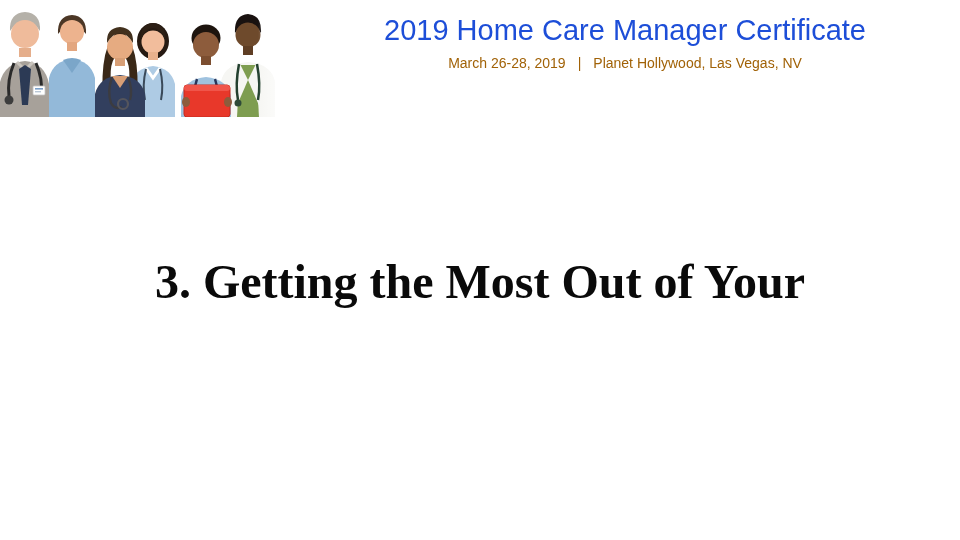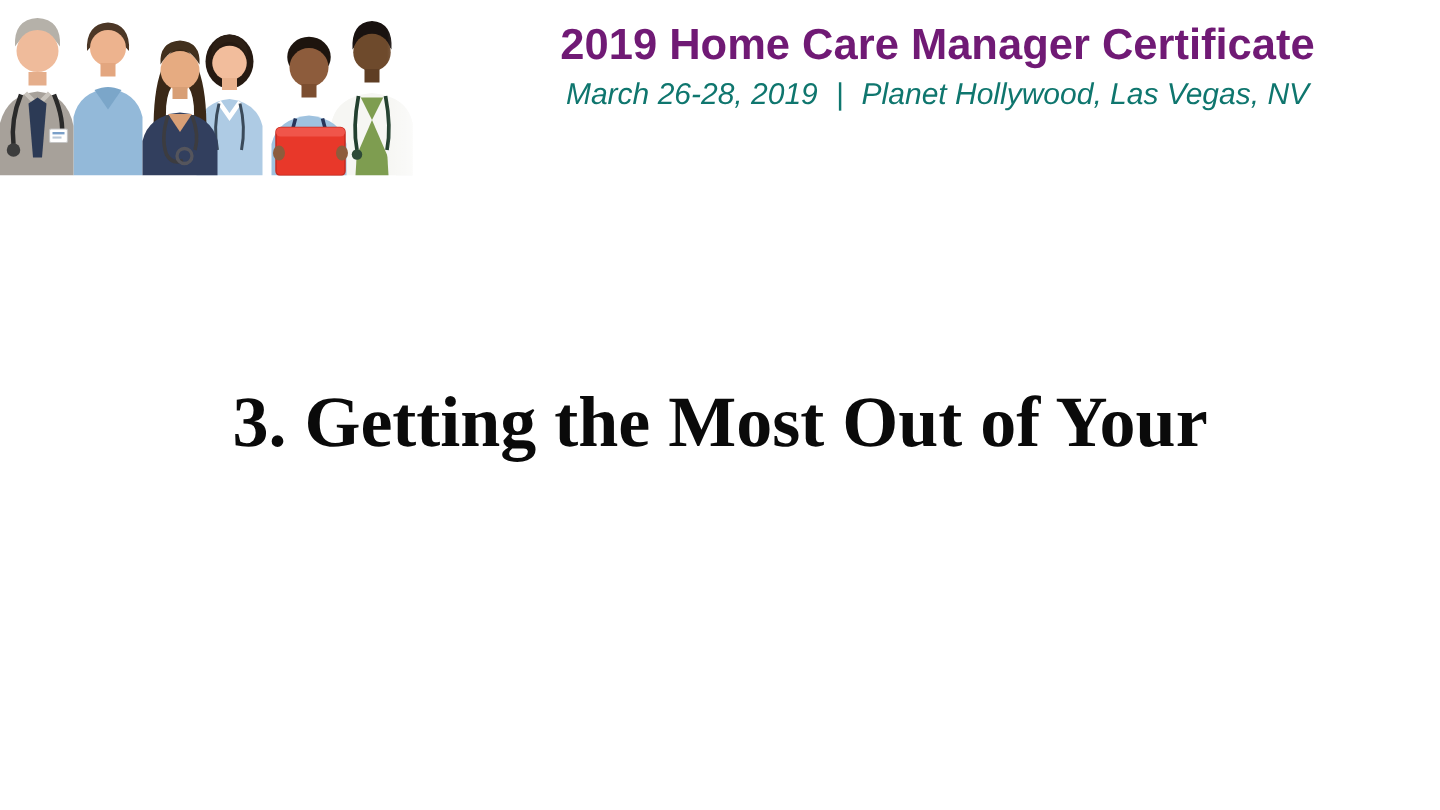--- a/index.html
+++ b/index.html
@@ -26,31 +26,30 @@
   .event-header {
     position: absolute;
     left: 315px;
     top: 13px;
     width: 620px;
     text-align: center;
   }
   .event-title-line {
     font-size: 29px;
     line-height: 34px;
-    font-weight: 700;
-    color: #701a75;
+    font-weight: 400;
+    color: #1d4ed8;
     letter-spacing: 0px;
   }
   .event-subtitle {
     margin-top: 3px;
-    font-size: 20px;
+    font-size: 14px;
     line-height: 26px;
     font-weight: 400;
-    color: #0f766e;
-    font-style: italic;
+    color: #a16207;
   }
   .event-subtitle .sep {
     display: inline-block;
     margin: 0 12px;
   }
   .slide-title {
     position: absolute;
     left: 0;
     top: 251px;
     width: 960px;

